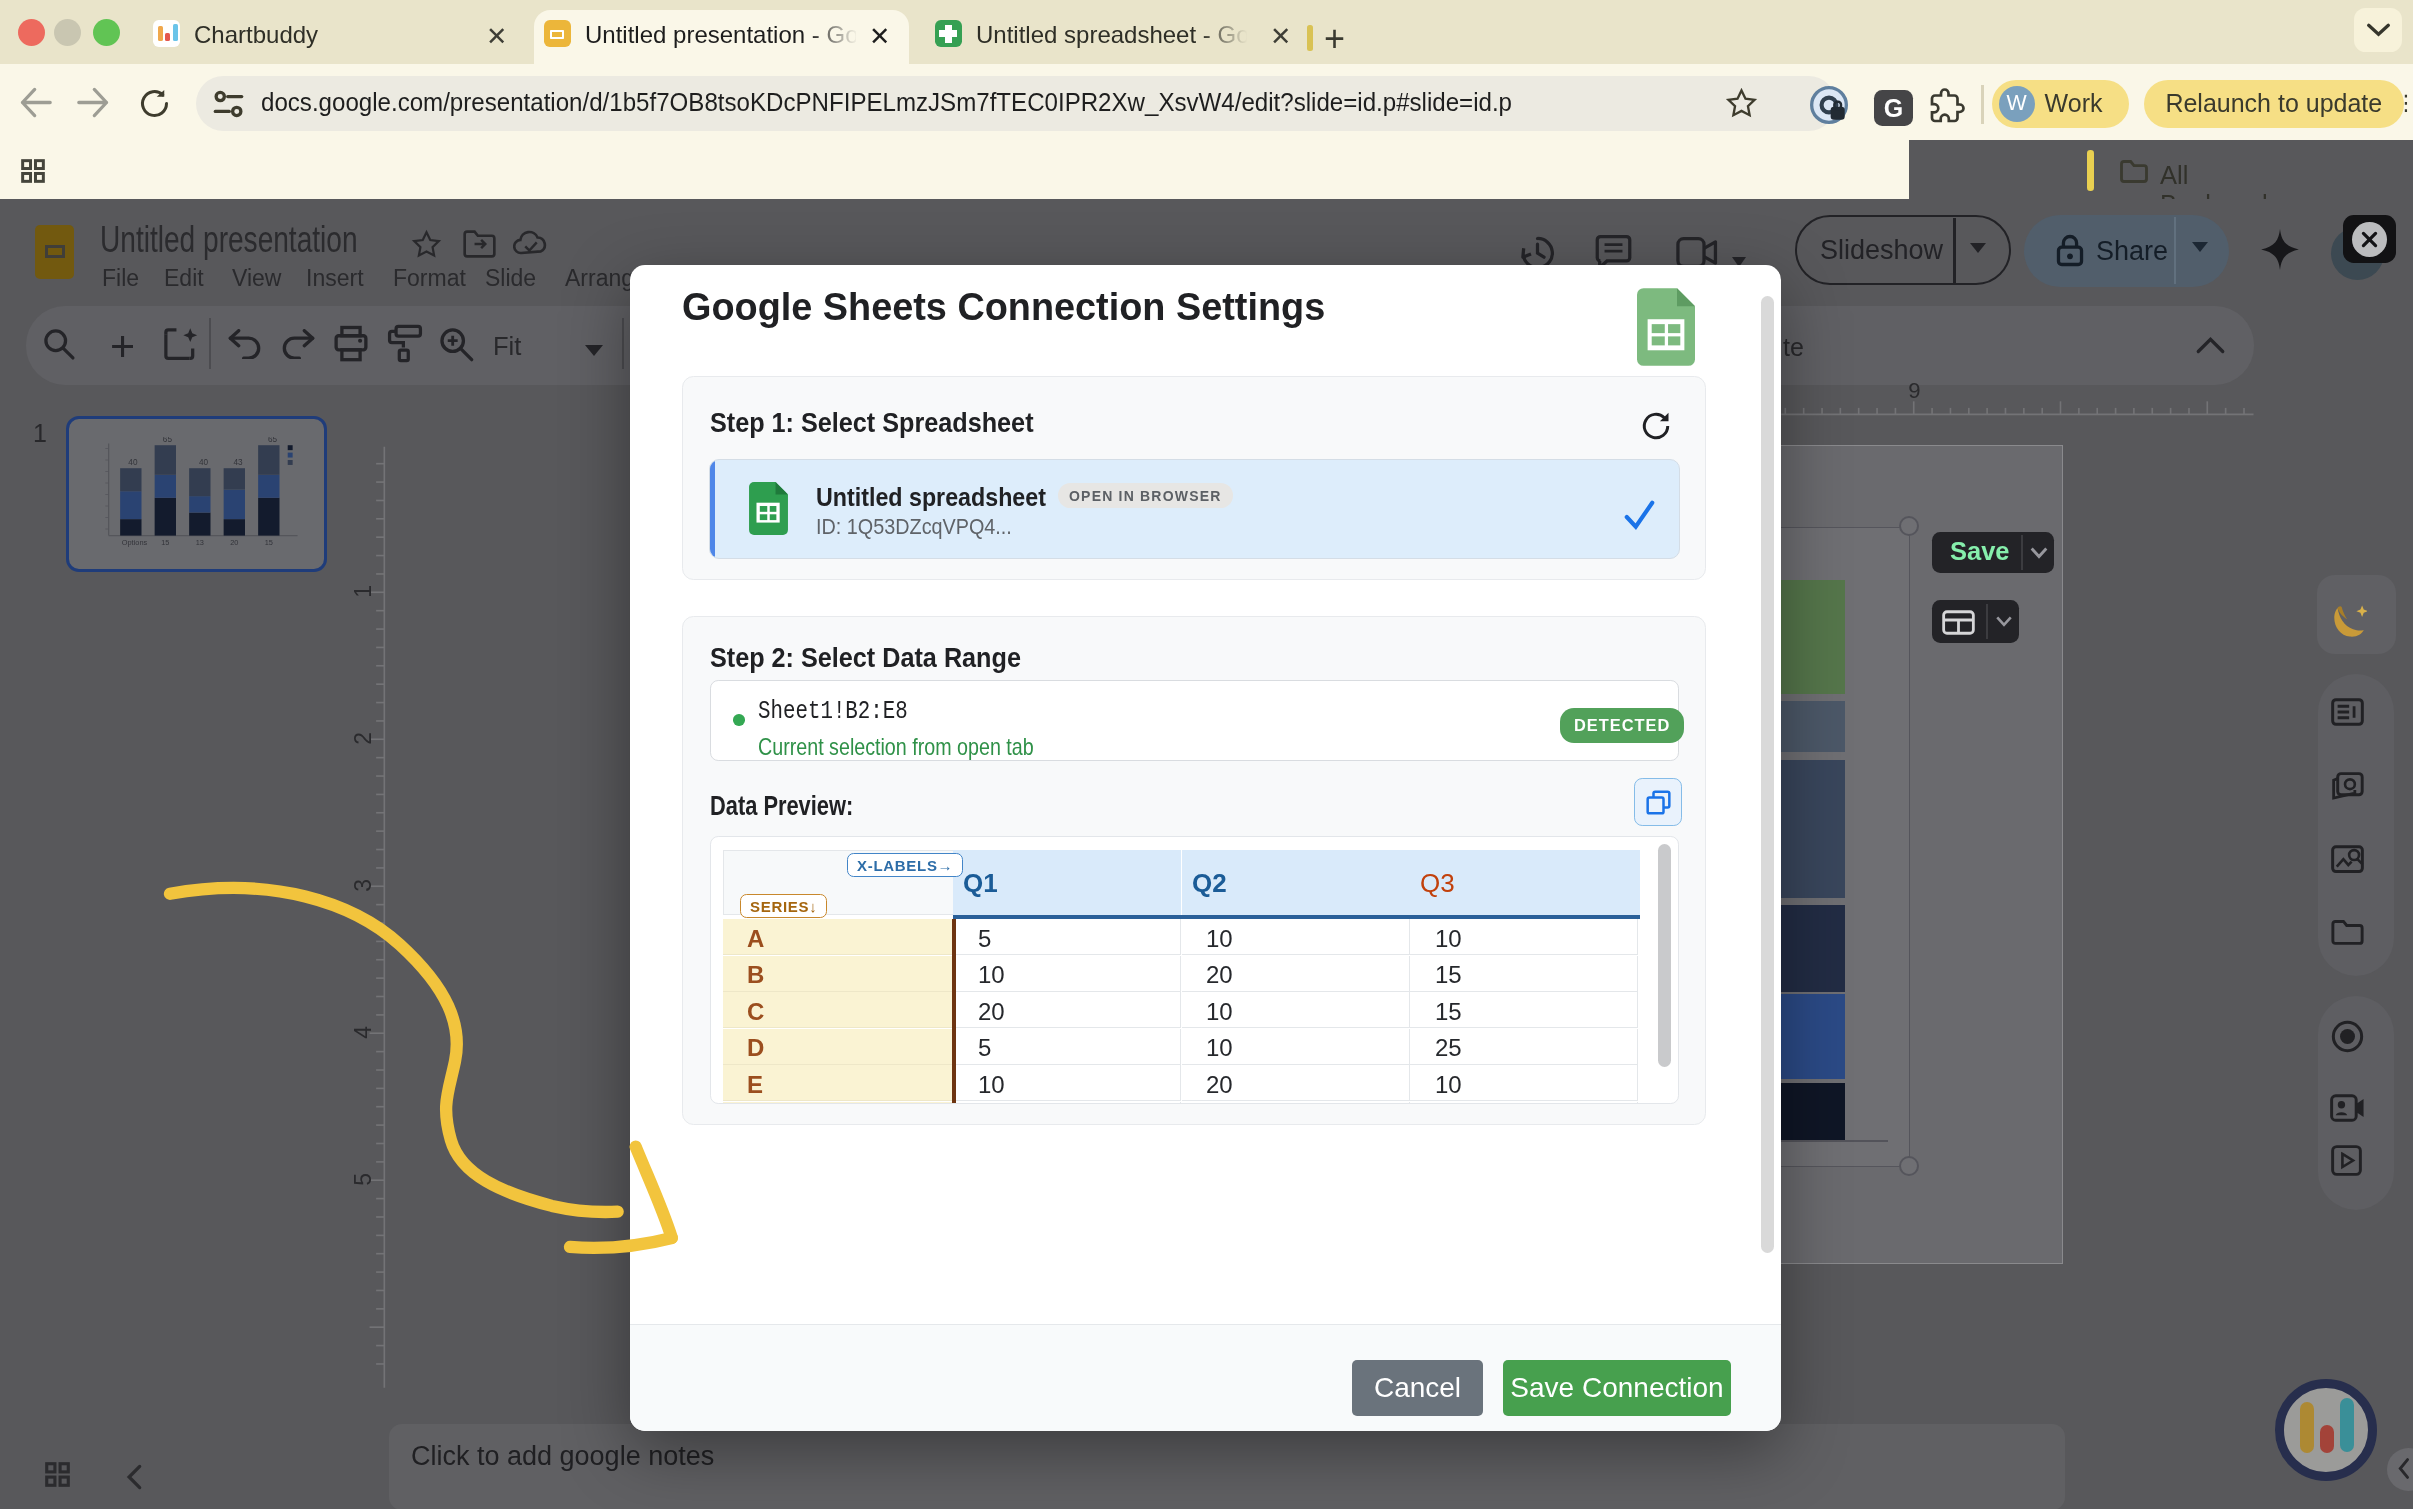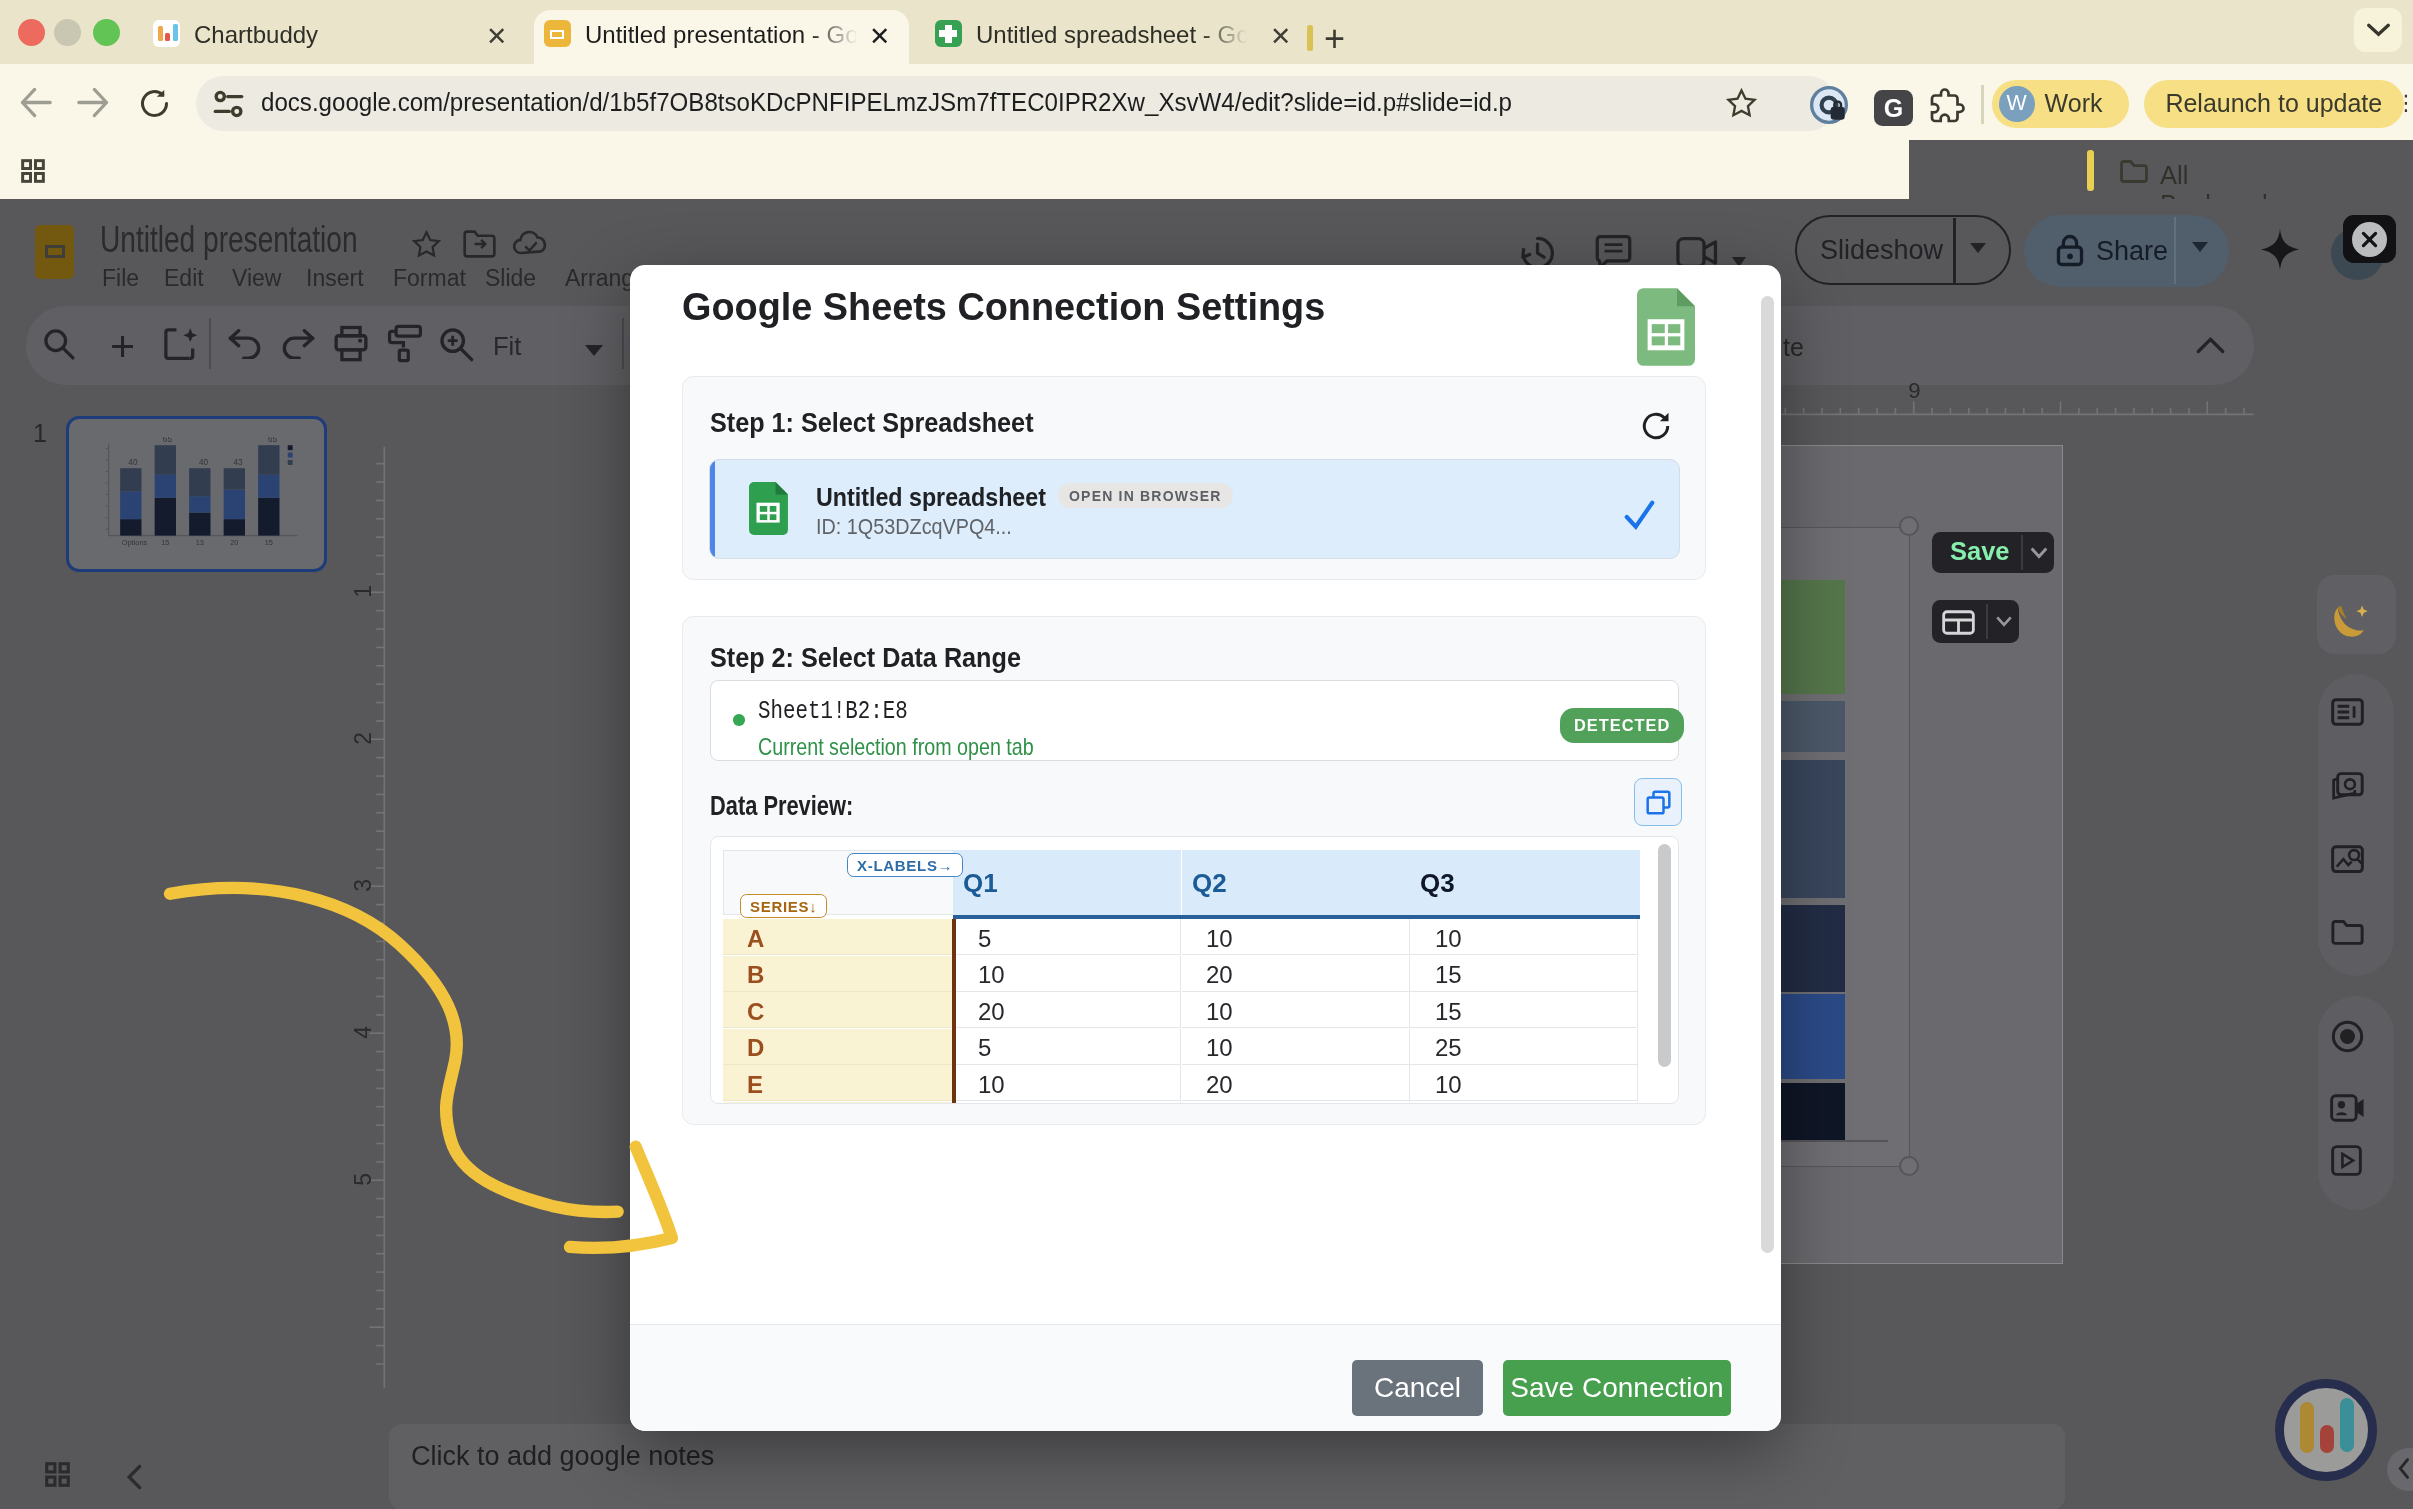--- a/index.html
+++ b/index.html
@@ -535,21 +535,21 @@
         <rect x="2" y="9" width="19" height="19" rx="2" fill="#e9f2fc" stroke="#1a73e8" stroke-width="3"></rect>
       </svg>
     <div class="abs" style="left:27px;top:219px;width:969px;height:268px;background:#fff;border:1.6px solid #e3e6ea;border-radius:8.2px;overflow:hidden">
 
       <div class="abs" style="left:11.5px;top:13px;width:231px;height:65px;background:#f7f9fa;border:1.6px solid #e4e7ea"></div>
       <div class="abs" style="left:242px;top:13px;width:228px;height:65px;background:#d9eafa"></div>
       <div class="abs" style="left:471px;top:13px;width:228px;height:65px;background:#d9eafa"></div>
       <div class="abs" style="left:699px;top:13px;width:230px;height:65px;background:#d9eafa"></div>
       <div class="abs" style="left:252px;top:31px;font-size:26px;font-weight:700;color:#1b5c97">Q1</div>
       <div class="abs" style="left:481px;top:31px;font-size:26px;font-weight:700;color:#1b5c97">Q2</div>
-      <div class="abs" style="left:709px;top:31px;font-size:26px;font-weight:700;color:#0f172a">Q3</div>
+      <div class="abs" style="left:709px;top:31px;font-size:26px;font-weight:400;color:#c2410c">Q3</div>
       <div class="abs" style="left:136px;top:16.4px;height:24px;padding:0 9px;background:#fff;border:1.6px solid #4285c8;border-radius:6.6px;font-size:15px;font-weight:700;letter-spacing:0.7px;color:#2d6da8;display:inline-flex;align-items:center">X-LABELS→</div>
       <div class="abs" style="left:29px;top:57px;height:24px;padding:0 9px;background:#fff;border:1.6px solid #c8882c;border-radius:6.6px;font-size:15px;font-weight:700;letter-spacing:0.7px;color:#a5660f;display:inline-flex;align-items:center">SERIES↓</div>
       <div class="abs" style="left:242px;top:78px;width:687px;height:4.1px;background:#2a6099"></div>
 
       <div>
           <div class="abs" style="left:11.5px;top:82px;width:231px;height:36px;background:#faf3d3;border-bottom:1.6px solid #eee7c8"></div>
           <div class="abs" style="left:36px;top:88px;font-size:24px;font-weight:700;color:#9b4e1e">A</div>
           <div class="abs" style="left:242px;top:82px;width:228px;height:36px;border-right:1.6px solid #e4e7ea;border-bottom:1.6px solid #e4e7ea"></div>
           <div class="abs" style="left:267px;top:88px;font-size:24px;color:#26282c">5</div>
           <div class="abs" style="left:471px;top:82px;width:228px;height:36px;border-right:1.6px solid #e4e7ea;border-bottom:1.6px solid #e4e7ea"></div>

